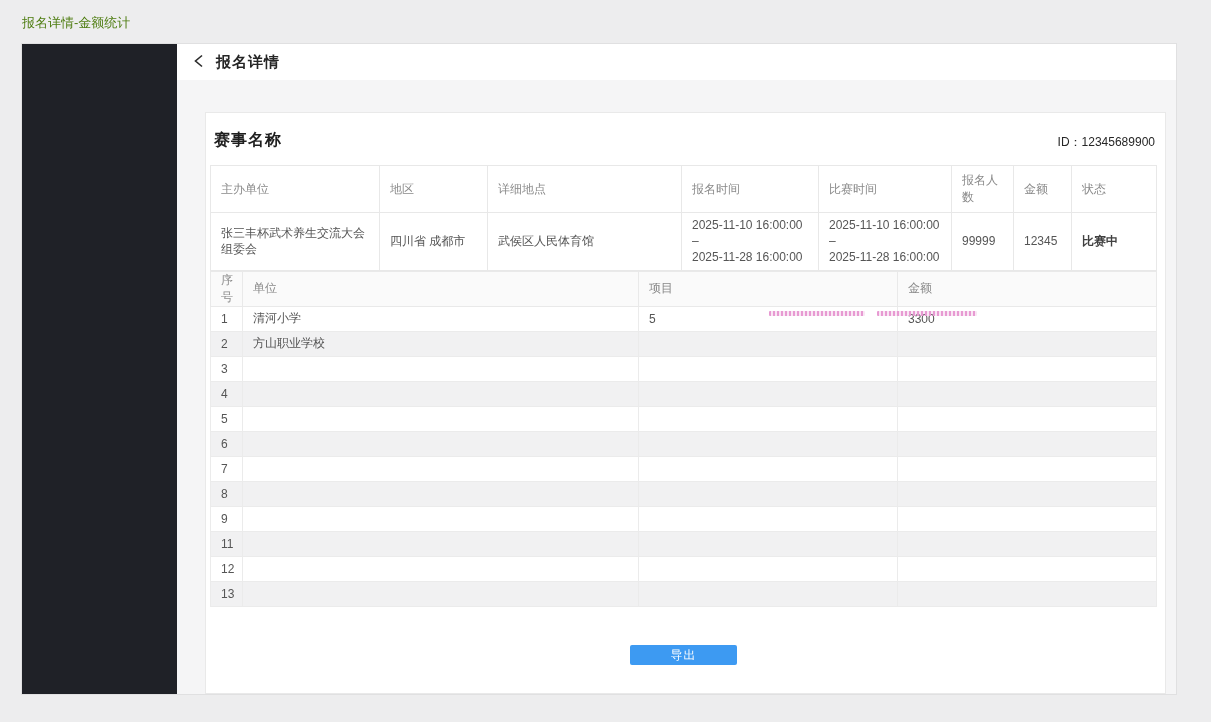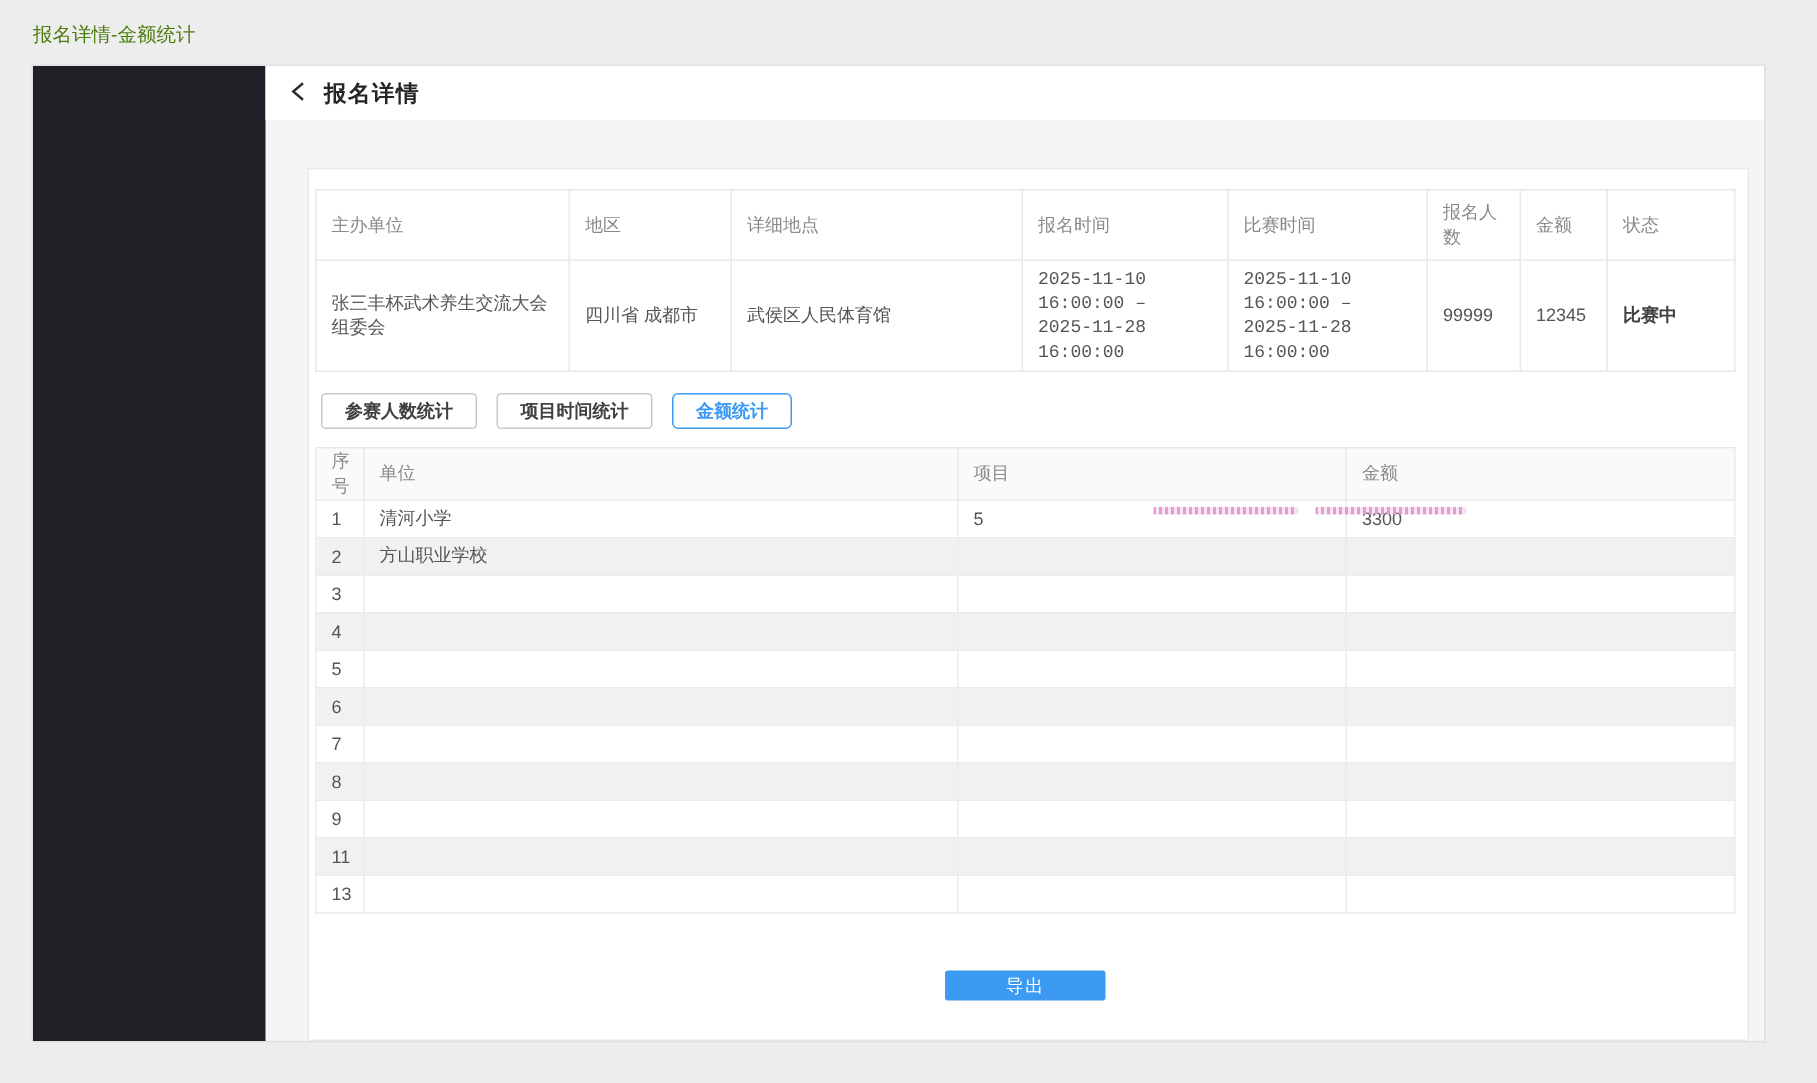--- a/index.html
+++ b/index.html
@@ -22,21 +22,21 @@
   .panel-title { font-size:16px; font-weight:bold; color:#1f1f1f; letter-spacing:1px; }
   .event-id { font-size:12px; color:#262626; }
 
   table { border-collapse:collapse; width:100%; table-layout:fixed; }
   th { font-weight:normal; text-align:left; font-size:12px; color:#8a8a8a; }
   td { font-size:12px; color:#555; }
 
   .event-table th { border:1px solid #e8e8e8; padding:6px 10px; height:26px; }
   .event-table td { border:1px solid #e8e8e8; padding:4px 10px; height:30px; line-height:1.35; }
   .status-cell { color:#404040; font-weight:bold; }
-  .time-cell span { display:block;font-family:Liberation Mono, monospace; }
+  .time-cell span { display:block; }
 
   .tabs { display:flex; gap:13px; margin:14px 0 12px 4px; }
   .tab { height:24px; padding:0 15px; background:#fff; border:1px solid #c9c9c9; border-radius:3px; font-size:12px; font-weight:600; color:#404040; line-height:22px; cursor:pointer; font-family:inherit; }
   .tab.active { color:#3d9af2; border-color:#3d9af2; border-radius:4px; }
 
   .stats-wrap { position:relative; }
   .stats-table thead th { background:#fafafa; border:1px solid #e9e9e9; padding:0 10px; height:26px; }
   .stats-table tbody td { border:1px solid #ebebeb; padding:0 10px; height:25px; }
   .stats-table tbody tr:nth-child(even) td { background:#f1f1f2; }
 
@@ -64,20 +64,24 @@
           <svg width="13" height="14" viewBox="0 0 13 14">
               <polyline points="10,1.5 3.5,7 10,12.5" fill="none" stroke="#2b2b2b" stroke-width="1.6"></polyline>
             </svg>
         </span>
       </button>
       <span class="topbar-title">报名详情</span>
     </div>
 
     <div class="panel">
 
+      <div class="panel-head">
+        <span class="panel-title">赛事名称</span>
+        <span class="event-id"><span>ID：</span><span>12345689900</span></span>
+      </div>
 
       <table class="event-table">
         <colgroup>
           <col style="width:169px">
             <col style="width:108px">
             <col style="width:194px">
             <col style="width:137px">
           <col style="width:133px">
             <col style="width:62px">
             <col style="width:58px">
@@ -108,25 +112,20 @@
               <span>2025-11-10 16:00:00 –</span>
               <span>2025-11-28 16:00:00</span>
             </td>
             <td>99999</td>
             <td>12345</td>
             <td class="status-cell">比赛中</td>
           </tr>
         </tbody>
       </table>
 
-      <div class="tabs">
-        <button class="tab">参赛人数统计</button>
-        <button class="tab">项目时间统计</button>
-        <button class="tab active">金额统计</button>
-      </div>
 
       <div class="stats-wrap">
         <table class="stats-table">
           <colgroup>
             <col style="width:32px">
               <col style="width:396px">
               <col style="width:259px">
               <col>
           </colgroup>
           <thead>
@@ -192,20 +191,26 @@
                 <td></td>
                 <td></td>
               </tr>
               <tr>
                 <td>11</td>
                 <td></td>
                 <td></td>
                 <td></td>
               </tr>
               <tr>
+                <td>12</td>
+                <td></td>
+                <td></td>
+                <td></td>
+              </tr>
+              <tr>
                 <td>13</td>
                 <td></td>
                 <td></td>
                 <td></td>
               </tr>
             </tbody>
         </table>
         <div class="micro-annotation">
             <i></i>
             <i></i>

